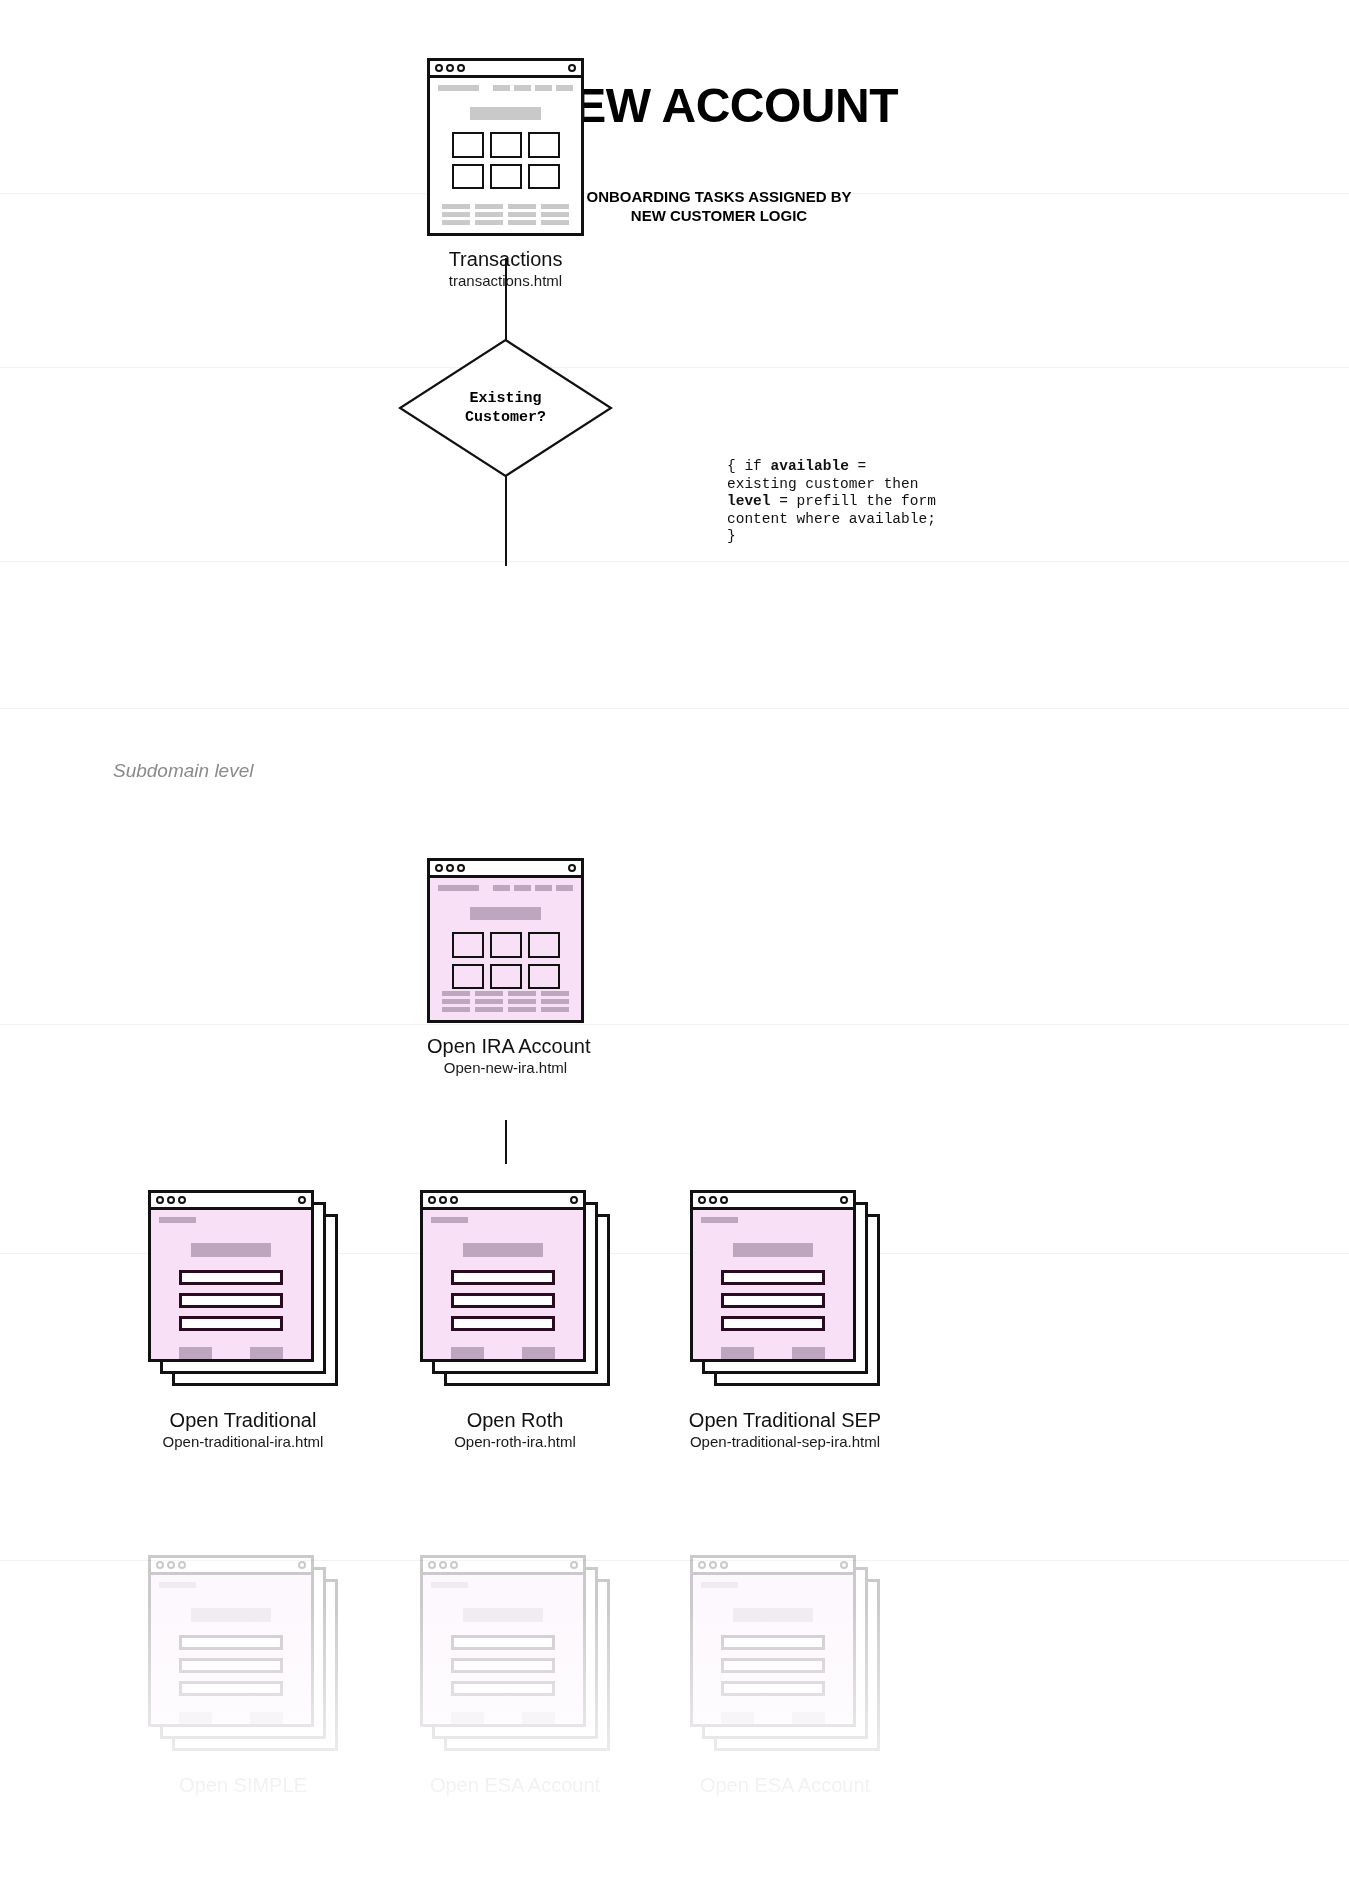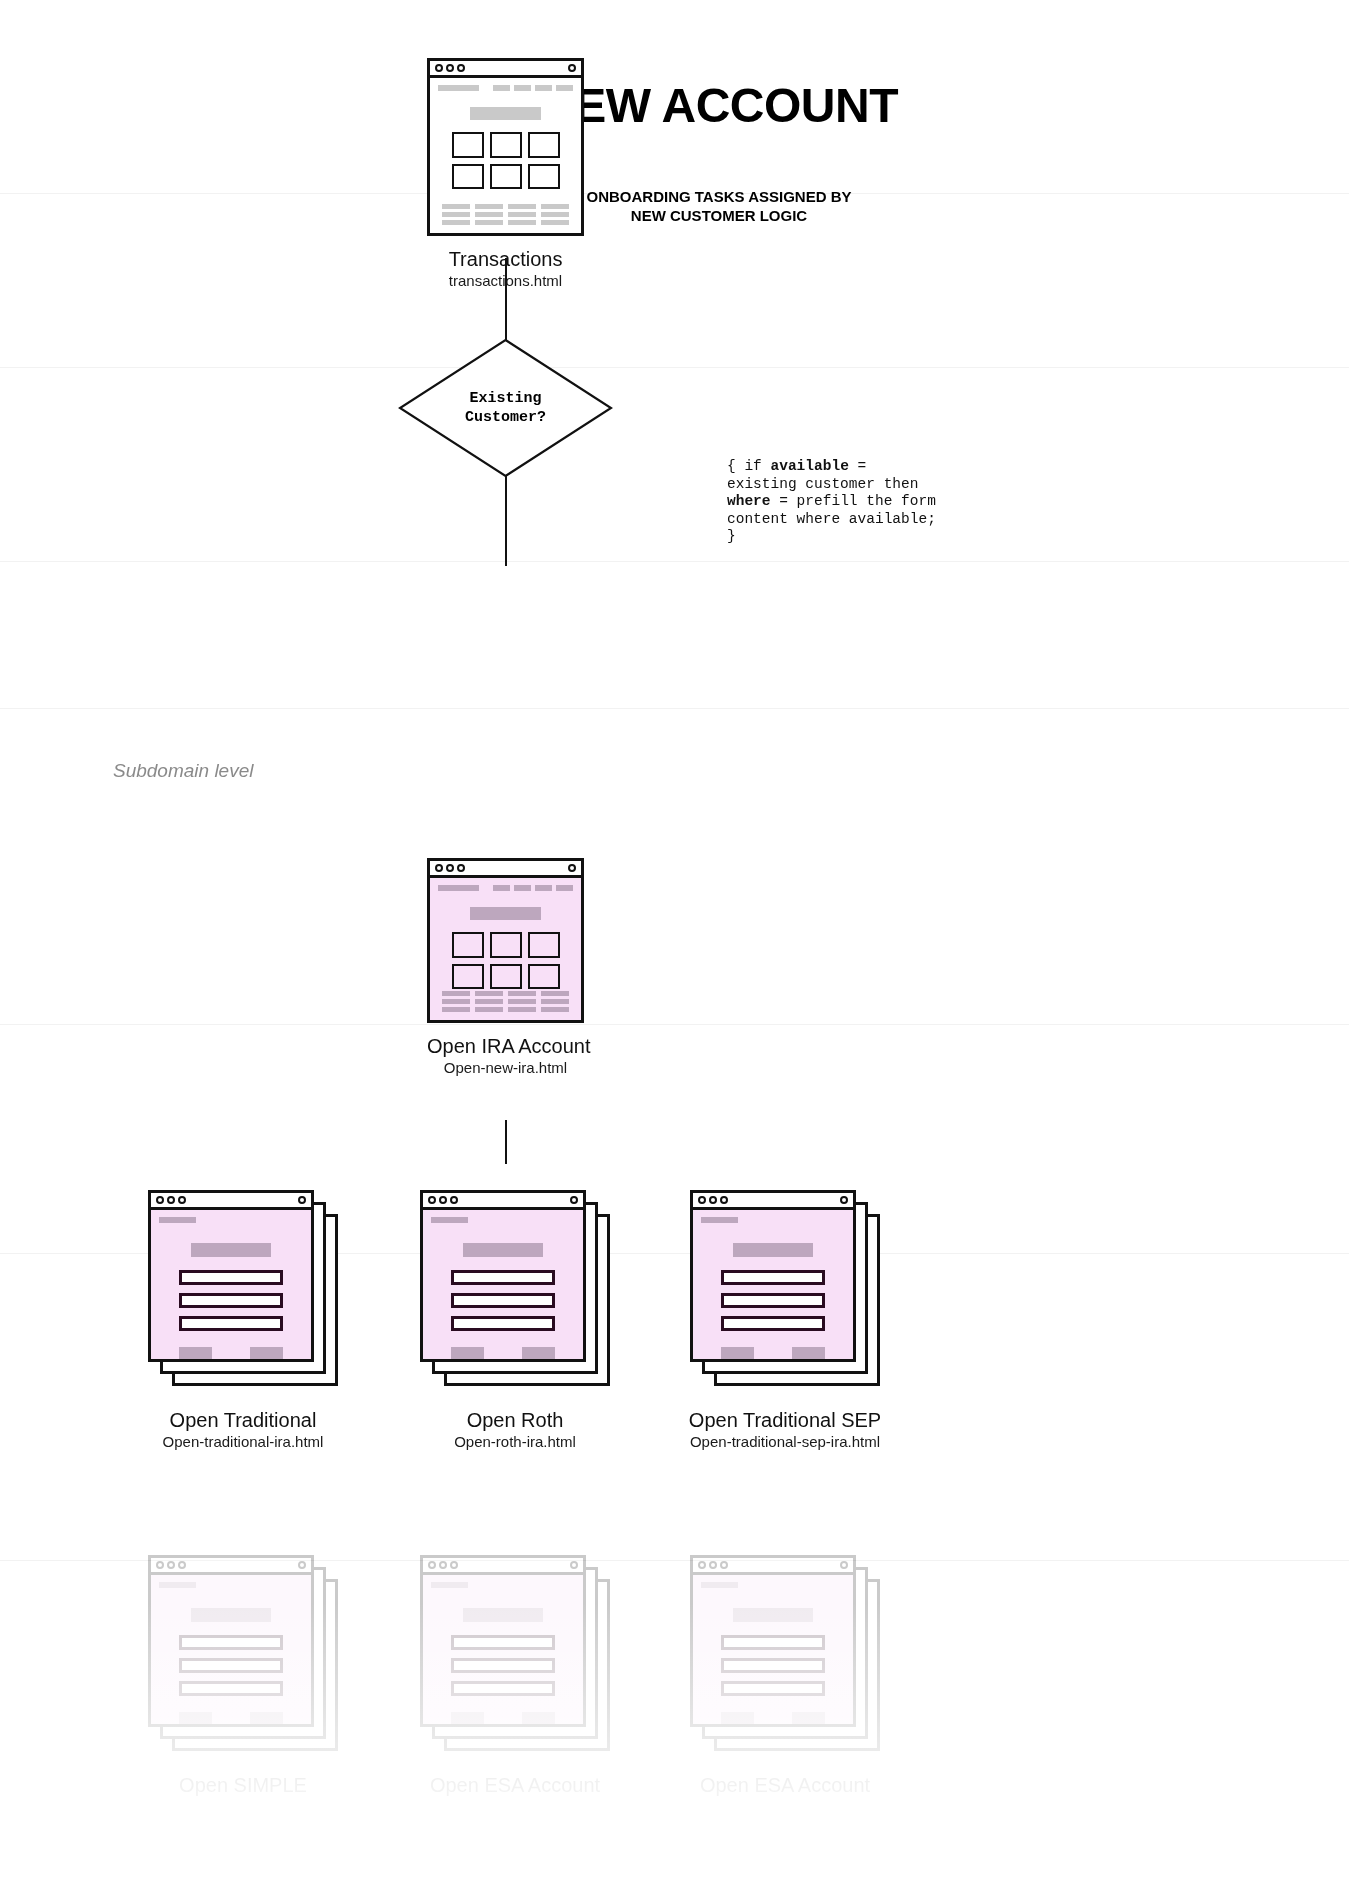--- a/index.html
+++ b/index.html
@@ -198,21 +198,21 @@
       <polygon points="107.5,2 213,70 107.5,138 2,70" fill="#fff" stroke="#111" stroke-width="2.2"></polygon>
     </svg>
     <div class="dlabel">
       <span>Existing</span>
       <span>Customer?</span>
     </div>
   </div>
 
   <div class="vline" style="left:505px; top:476px; height:90px;"></div>
 
-  <div class="code" style="left:727px; top:458px;"><span>{ if </span><b>available</b><span> = existing customer then </span><b>where</b><span> = prefill the form content where available;
+  <div class="code" style="left:727px; top:458px;"><span>{ if </span><b>available</b><span> = existing customer then </span><b>level</b><span> = prefill the form content where available;
 }</span></div>
 
   <div class="level-note" style="left:113px; top:760px;">Subdomain level</div>
 
   <div style="position:absolute; left:427px; top:858px; width:157px;">
     <div class="wf" style="height:165px;">
       <div class="wf-bar">
         <span class="dots">
           <span class="dot"></span>
             <span class="dot"></span>

